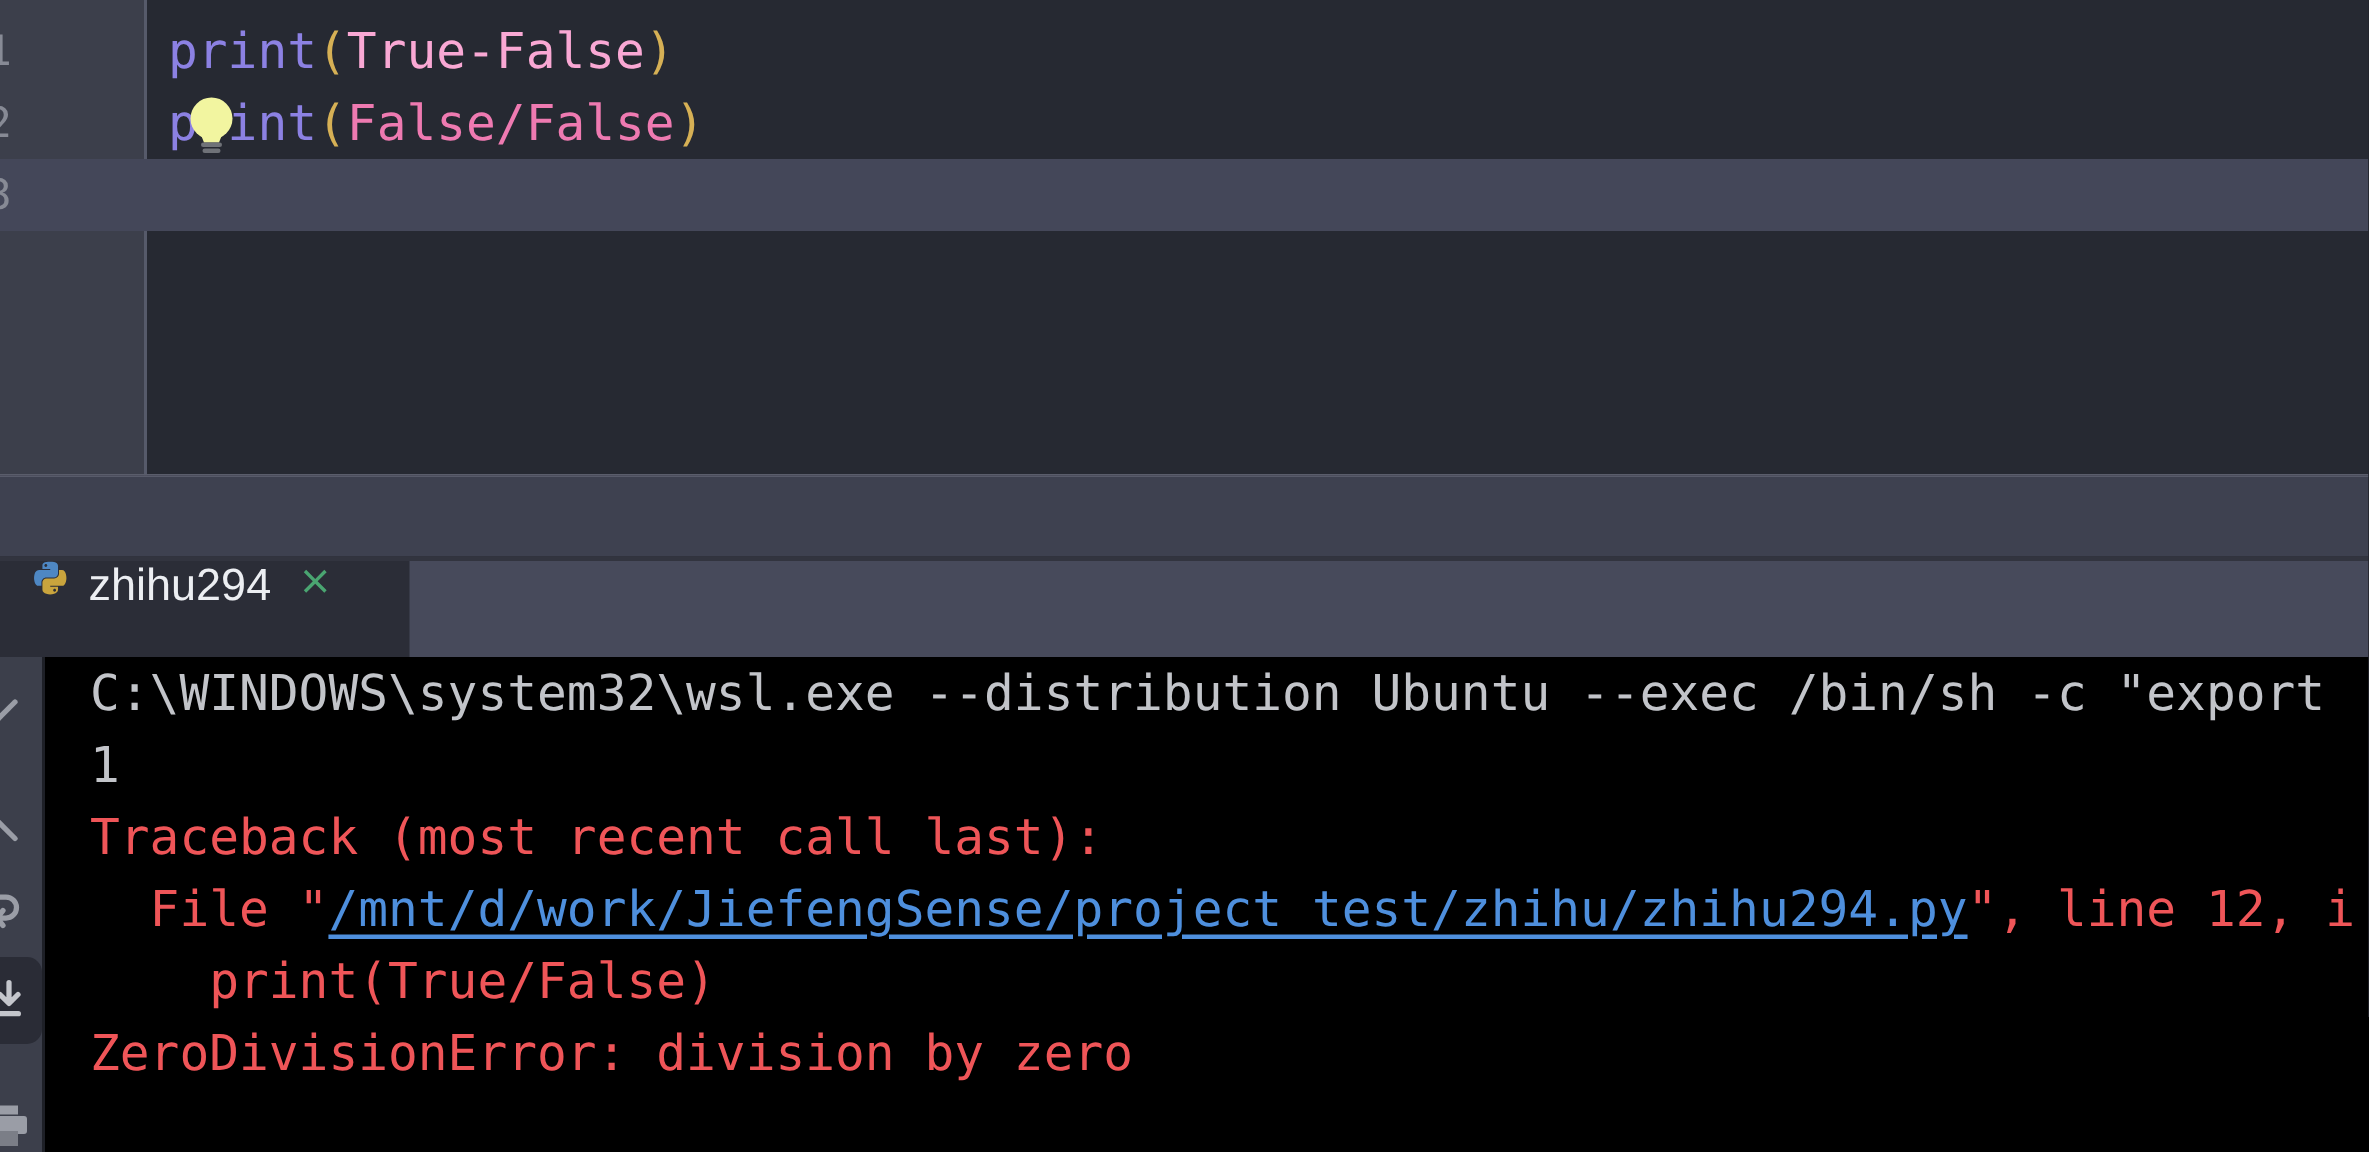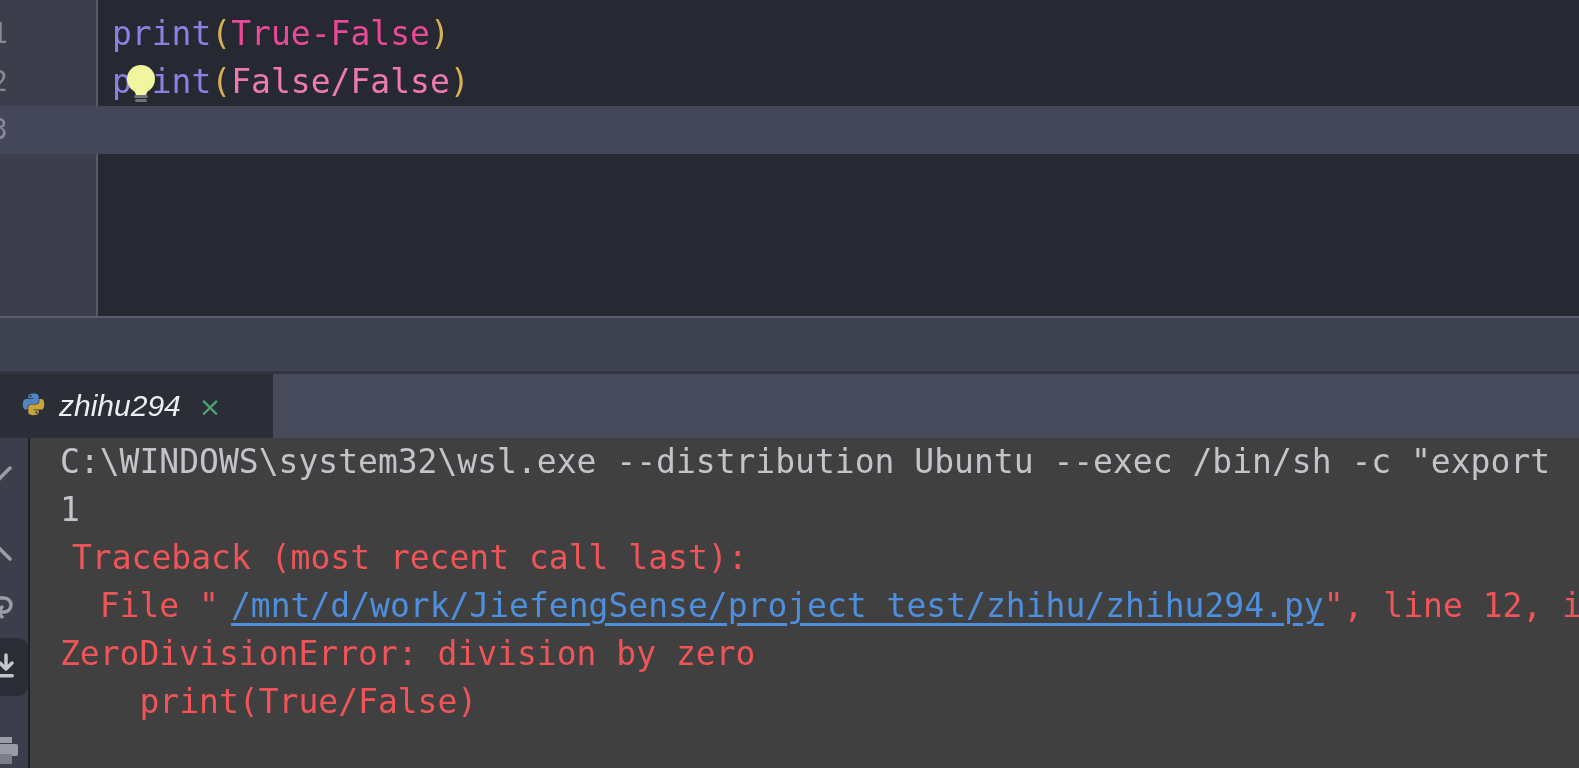--- a/index.html
+++ b/index.html
@@ -19,28 +19,28 @@
   #editor-bottom-border{position:absolute;left:0;top:316px;width:1579px;height:1px;background:#5a5d6b;}
   #bulb{position:absolute;left:126px;top:64px;width:32px;height:40px;}
 
   
   #band{position:absolute;left:0;top:317px;width:1579px;height:54px;background:#3e4150;border-top:1px solid #585b6a;box-sizing:border-box;}
   #band-sep{position:absolute;left:0;top:371px;width:1579px;height:3px;background:#32343f;}
 
   
   #tabbar{position:absolute;left:0;top:374px;width:1579px;height:64px;background:#474a5b;}
   #run-tab{position:absolute;left:0;top:0;width:273px;height:64px;background:#2b2d37;
-           display:flex;align-items:center;cursor:pointer;font-style:italic;}
+           display:flex;cursor:pointer;}
   #run-tab .pyicon{width:27px;height:27px;margin-left:20px;flex:0 0 auto;}
   #run-tab .tab-label{margin-left:12px;color:#eceef2;font-family:"Liberation Sans",sans-serif;
                       font-size:30px;white-space:nowrap;}
   #run-tab .close-x{margin-left:18px;color:#4aa571;font-size:27px;line-height:27px;font-family:"DejaVu Sans",sans-serif;}
 
   
-  #console{position:absolute;left:0;top:438px;width:1579px;height:330px;background:#404040;}
+  #console{position:absolute;left:0;top:438px;width:1579px;height:330px;background:#000000;}
   #strip{position:absolute;left:0;top:0;width:28px;height:330px;background:#3c3f4b;border-right:2px solid #1e2027;box-sizing:content-box;}
   .strip-icon{position:absolute;left:-10px;width:32px;height:32px;}
   .strip-icon svg{width:32px;height:32px;}
   #scroll-end-btn{position:absolute;left:-16px;top:200px;width:44px;height:58px;background:#2a2c36;
                   border-radius:10px;display:flex;align-items:center;justify-content:center;}
   #scroll-end-btn svg{width:30px;height:30px;}
   #console-out{position:absolute;left:30px;top:0;width:1549px;height:330px;overflow:hidden;padding-left:30px;box-sizing:border-box;}
   .con-line{height:48px;line-height:48px;font-size:33px;white-space:pre;}
   .con-line .link{text-decoration:underline;text-underline-offset:6px;cursor:pointer;}
 
@@ -53,21 +53,21 @@
 <body>
 
 <div id="app">
 
   <div id="editor">
     <div id="gutter-bg"></div>
     <div id="gutter-divider"></div>
     <div id="editor-lines">
         <div class="ed-row">
           <div class="ed-num"><span>1</span></div>
-          <div class="ed-code"><span style="color: rgb(140, 129, 227);">print</span><span style="color: rgb(214, 176, 85);">(</span><span style="color: #ec4899;">True-False</span><span style="color: rgb(214, 176, 85);">)</span></div>
+          <div class="ed-code"><span style="color: rgb(140, 129, 227);">print</span><span style="color: rgb(214, 176, 85);">(</span><span style="color: #f9a8d4;">True-False</span><span style="color: rgb(214, 176, 85);">)</span></div>
         </div>
         <div class="ed-row">
           <div class="ed-num"><span>2</span></div>
           <div class="ed-code"><span style="color: rgb(140, 129, 227);">print</span><span style="color: rgb(214, 176, 85);">(</span><span style="color: rgb(238, 122, 177);">False/False</span><span style="color: rgb(214, 176, 85);">)</span></div>
         </div>
         <div class="ed-row current">
           <div class="ed-num"><span>3</span></div>
           <div class="ed-code"></div>
         </div>
       </div>
@@ -124,21 +124,21 @@
         <svg viewBox="0 0 32 32">
           <rect x="2" y="10" width="26" height="12" rx="2" fill="#9a9da6"></rect>
           <rect x="8" y="3" width="14" height="6" fill="#9a9da6"></rect>
           <rect x="8" y="20" width="14" height="10" fill="#7b7e87"></rect>
         </svg>
       </span>
     </div>
     <div id="console-out">
         <div class="con-line"><span style="color: rgb(194, 196, 201);">C:\WINDOWS\system32\wsl.exe --distribution Ubuntu --exec /bin/sh -c "export</span></div>
         <div class="con-line"><span style="color: rgb(194, 196, 201);">1</span></div>
-        <div class="con-line"><span style="color: rgb(239, 85, 88); margin-left: 12px;">Traceback (most recent call last):</span></div>
-        <div class="con-line"><span style="color: rgb(239, 85, 88);">  File "</span><span class="link" style="color: rgb(78, 143, 221); margin-left: 12px;">/mnt/d/work/JiefengSense/project_test/zhihu/zhihu294.py</span><span style="color: rgb(239, 85, 88);">", line 12, i</span></div>
+        <div class="con-line"><span style="color: rgb(239, 85, 88);">Traceback (most recent call last):</span></div>
+        <div class="con-line"><span style="color: rgb(239, 85, 88);">  File "</span><span class="link" style="color: rgb(78, 143, 221);">/mnt/d/work/JiefengSense/project_test/zhihu/zhihu294.py</span><span style="color: rgb(239, 85, 88);">", line 12, i</span></div>
+        <div class="con-line"><span style="color: rgb(239, 85, 88);">    print(True/False)</span></div>
         <div class="con-line"><span style="color: rgb(239, 85, 88);">ZeroDivisionError: division by zero</span></div>
-        <div class="con-line"><span style="color: rgb(239, 85, 88);">    print(True/False)</span></div>
       </div>
   </div>
 
 
 </div>
 
 </body></html>

